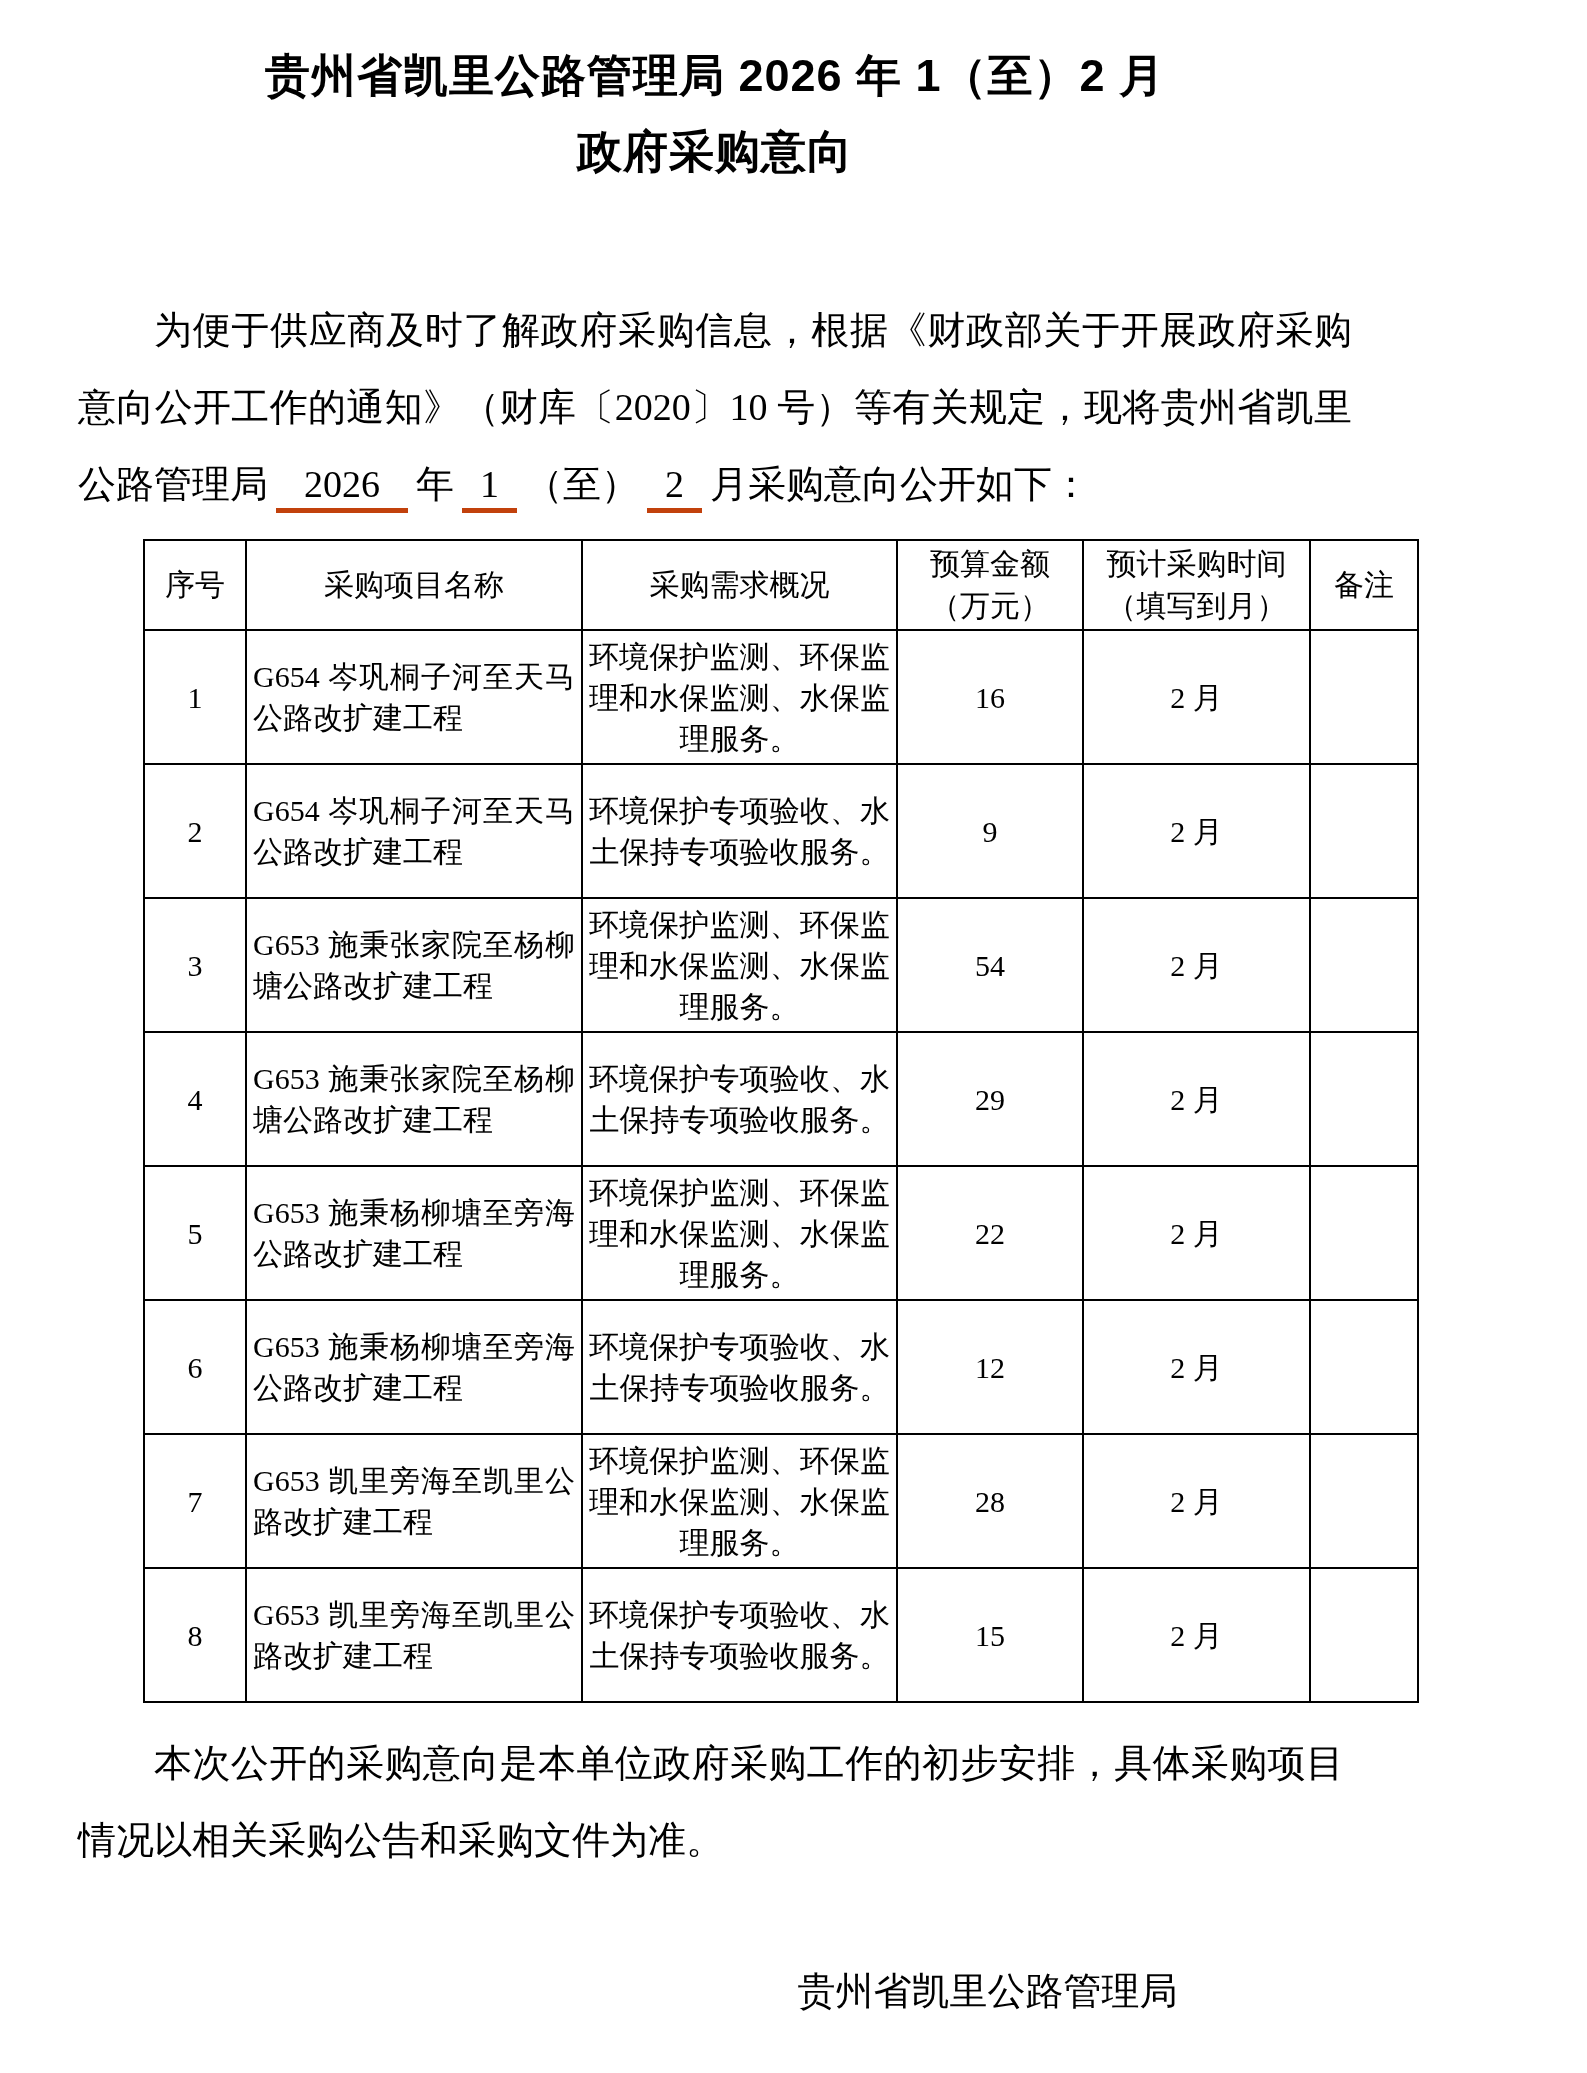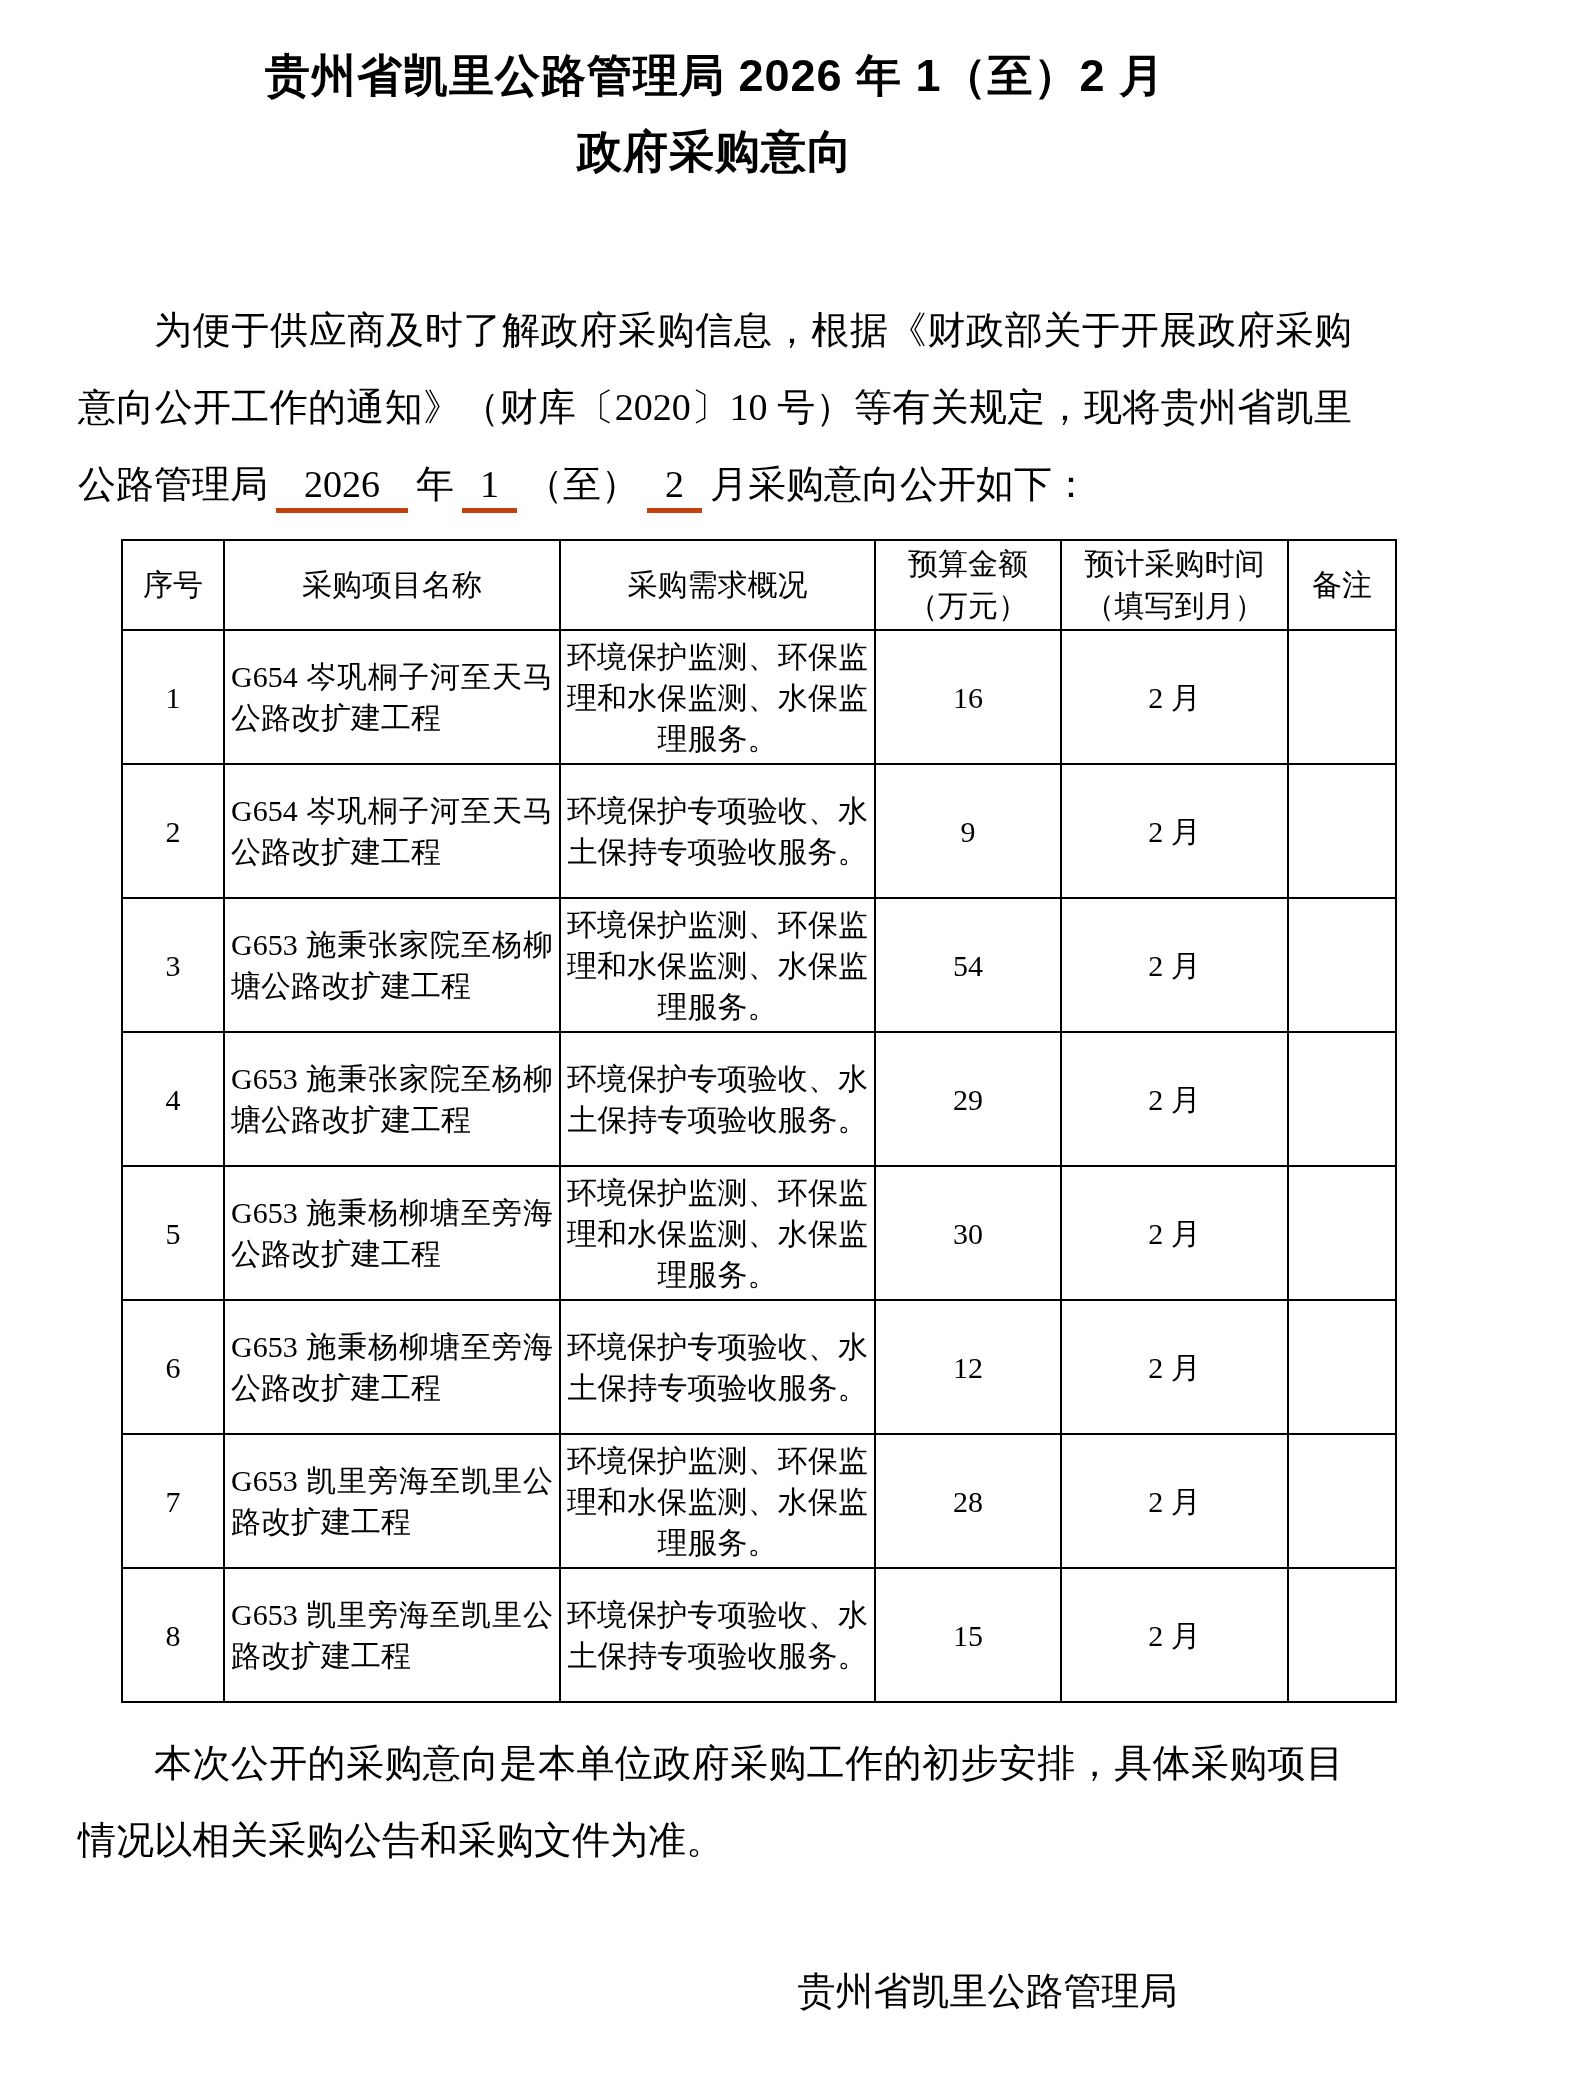--- a/index.html
+++ b/index.html
@@ -41,21 +41,21 @@
     padding: 0 18px;
     margin: 0 8px;
     line-height: 48px;
     text-indent: 0;
   }
   .u-year { padding: 0 28px; }
   table.pt {
     border-collapse: collapse;
     table-layout: fixed;
     width: 1274px;
-    margin: 16px 0 0 43px;
+    margin: 16px 0 0 65px;
     font-size: 30px;
   }
   table.pt th, table.pt td {
     border: 2px solid #000;
     vertical-align: middle;
     overflow: hidden;
   }
   table.pt th {
     font-weight: normal;
     height: 82px;
@@ -157,21 +157,21 @@
           <td class="col1">G653 施秉张家院至杨柳塘公路改扩建工程</td>
           <td class="col2">环境保护专项验收、水土保持专项验收服务。</td>
           <td class="col3">29</td>
           <td class="col4">2 月</td>
           <td class="col5"></td>
         </tr>
         <tr>
           <td class="col0">5</td>
           <td class="col1">G653 施秉杨柳塘至旁海公路改扩建工程</td>
           <td class="col2">环境保护监测、环保监理和水保监测、水保监理服务。</td>
-          <td class="col3">30</td>
+          <td class="col3">22</td>
           <td class="col4">2 月</td>
           <td class="col5"></td>
         </tr>
         <tr>
           <td class="col0">6</td>
           <td class="col1">G653 施秉杨柳塘至旁海公路改扩建工程</td>
           <td class="col2">环境保护专项验收、水土保持专项验收服务。</td>
           <td class="col3">12</td>
           <td class="col4">2 月</td>
           <td class="col5"></td>

